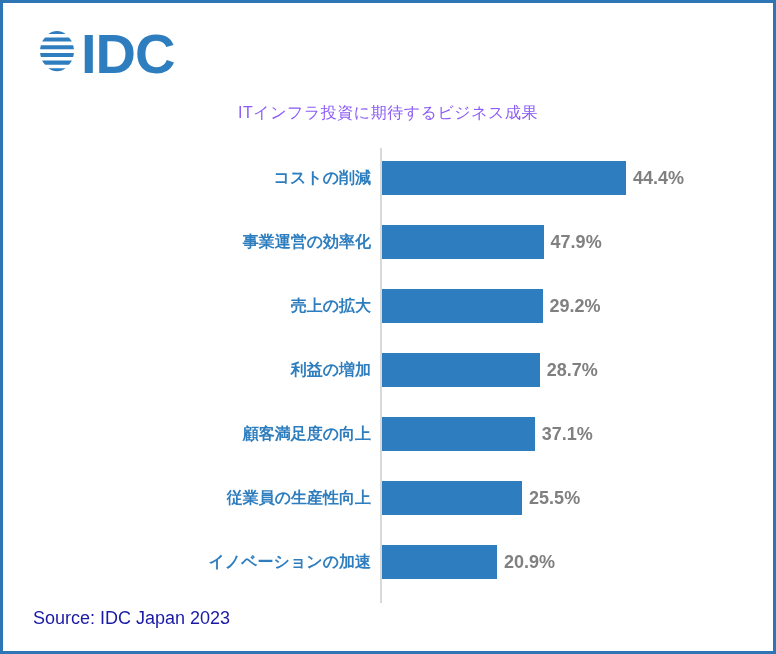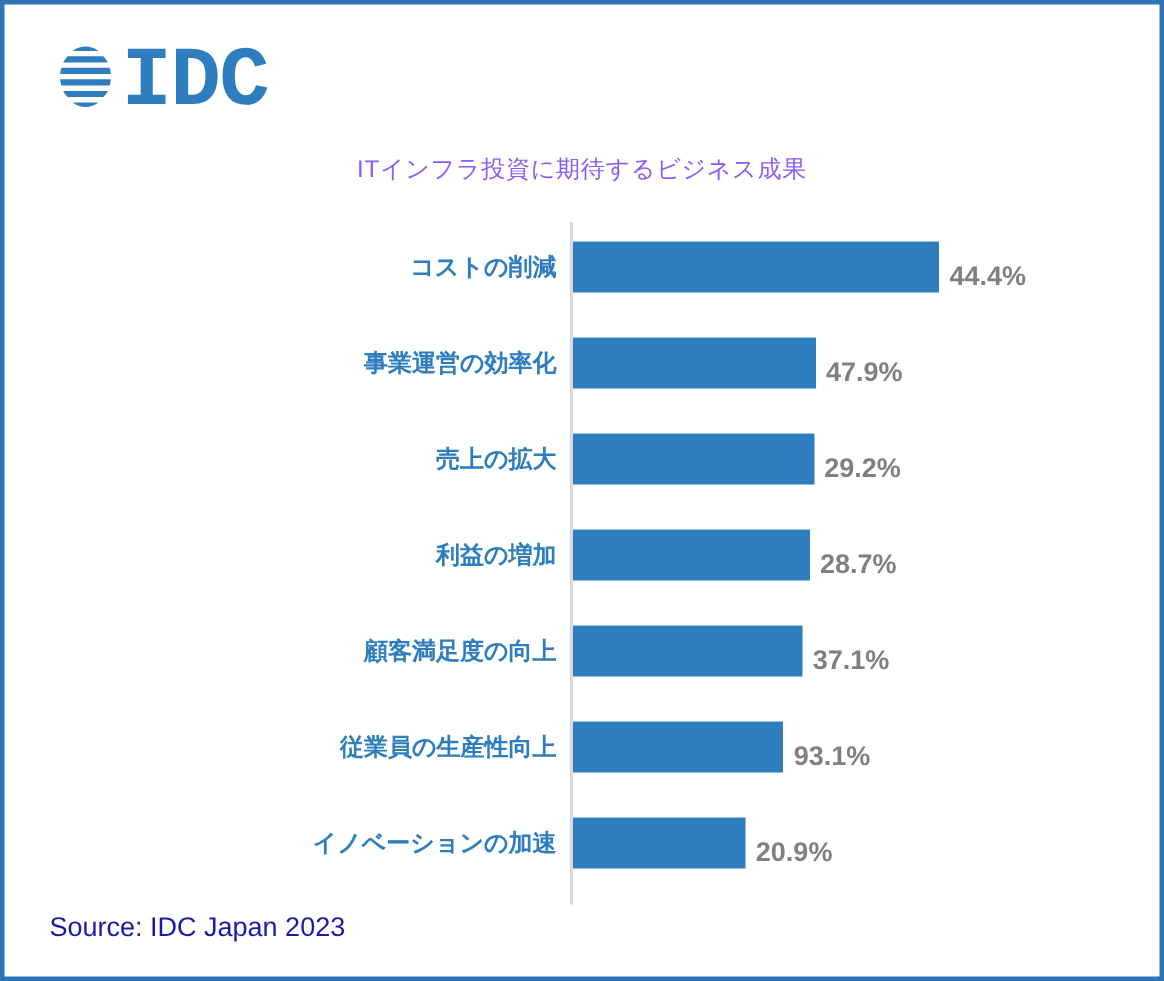--- a/index.html
+++ b/index.html
@@ -28,21 +28,21 @@
     display: flex;
     align-items: center;
     height: 58px;
   }
   .logo-mark {
     width: 52px;
     height: 52px;
     display: block;
   }
   .logo-word {
-    font-family: Liberation Mono, monospace;
+    font-family: Liberation Sans, sans-serif;
     font-size: 56px;
     font-weight: bold;
     color: #2E7EBF;
     letter-spacing: -1px;
     line-height: 52px;
     margin-left: -2px;
     text-align: right;
   }
 
   
@@ -93,21 +93,21 @@
     text-align: right;
     font-size: 16px;
     font-weight: bold;
     color: #2E7EBF;
     white-space: nowrap;
   }
   .bar-wrap {
     position: absolute;
     left: 349px;
     display: flex;
-    align-items: flex-end;
+    align-items: center;
   }
   .bar {
     height: 34px;
     background: #2E7EBF;
   }
   .bar-value {
     font-size: 18px;
     font-weight: bold;
     color: #808080;
     margin-left: 7px;
@@ -179,21 +179,21 @@
           <div class="cat-label">顧客満足度の向上</div>
           <div class="bar-wrap">
             <div class="bar" style="width: 152.8px; background: rgb(46, 126, 191);"></div>
             <div class="bar-value">37.1%</div>
           </div>
         </div>
         <div class="row">
           <div class="cat-label">従業員の生産性向上</div>
           <div class="bar-wrap">
             <div class="bar" style="width: 140.1px; background: rgb(46, 126, 191);"></div>
-            <div class="bar-value">93.1%</div>
+            <div class="bar-value">25.5%</div>
           </div>
         </div>
         <div class="row">
           <div class="cat-label">イノベーションの加速</div>
           <div class="bar-wrap">
             <div class="bar" style="width: 114.9px; background: rgb(46, 126, 191);"></div>
             <div class="bar-value">20.9%</div>
           </div>
         </div>
       </div>

